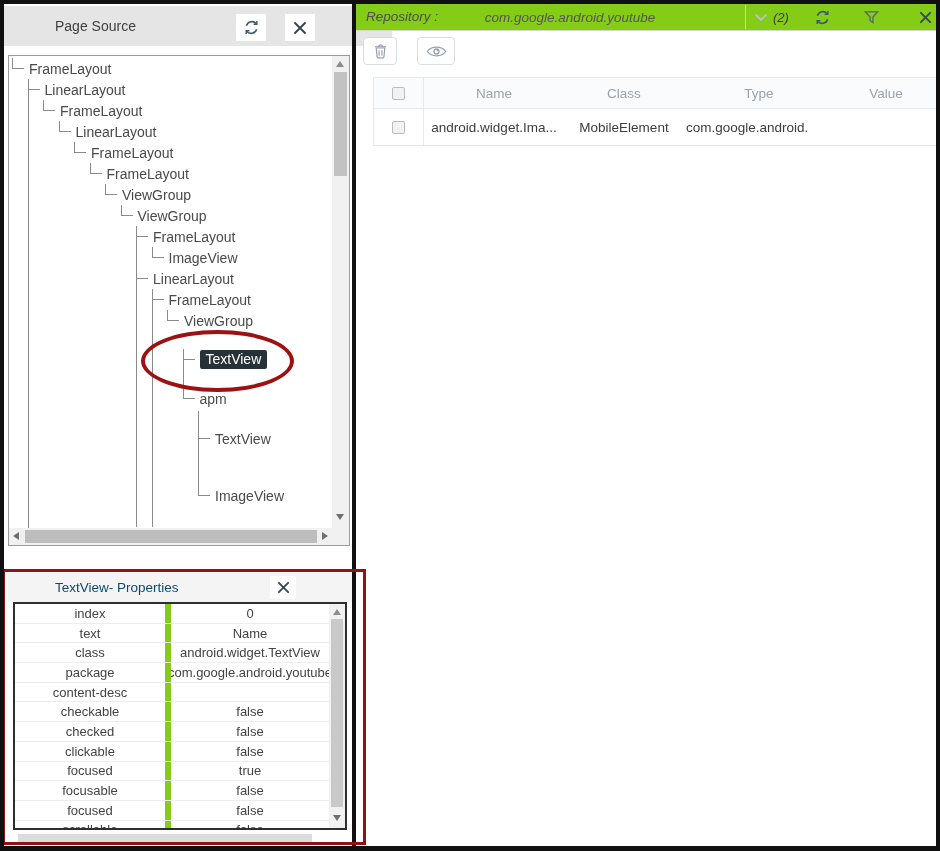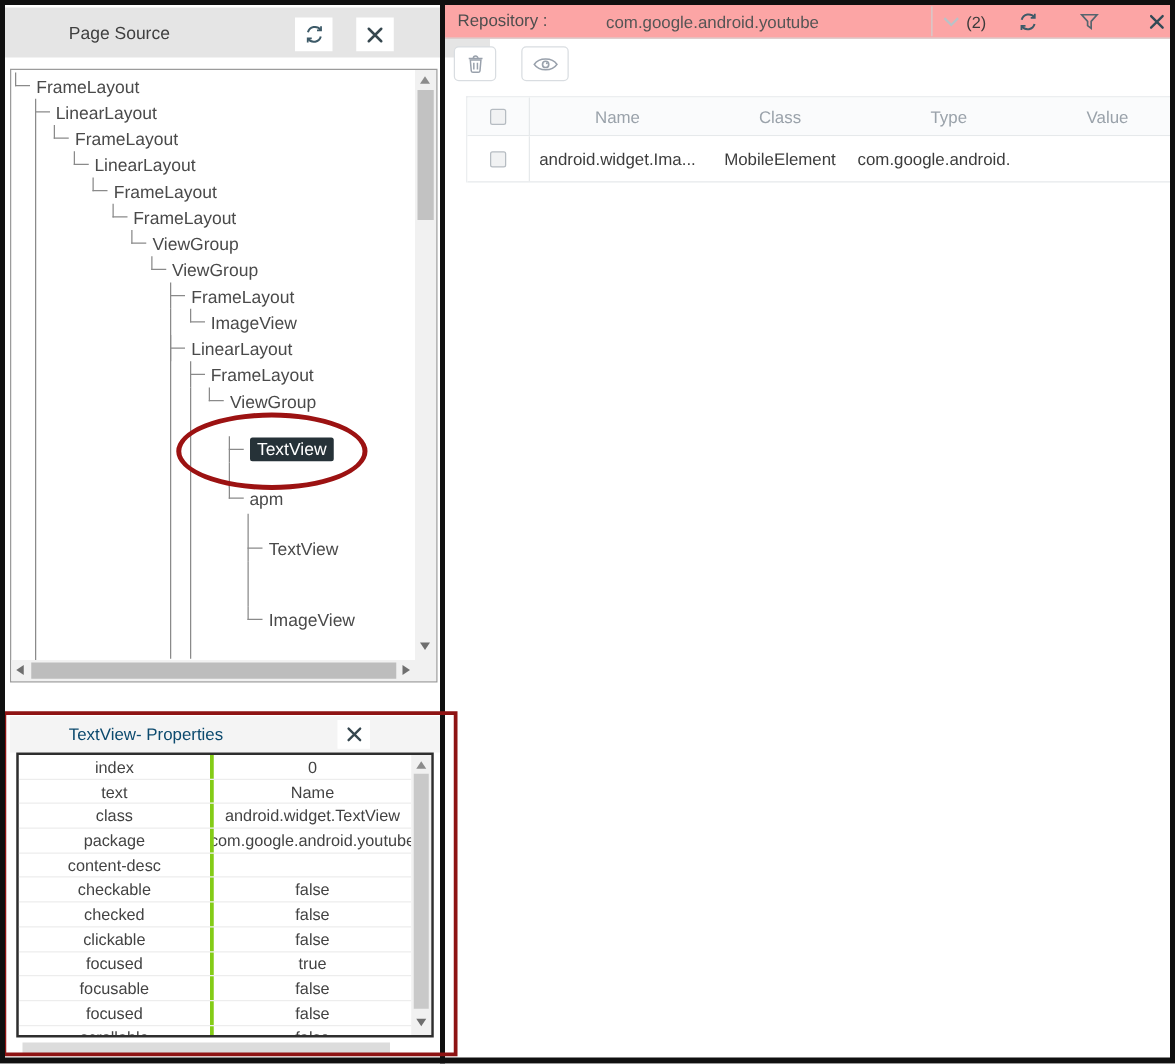--- a/index.html
+++ b/index.html
@@ -36,21 +36,21 @@
   .corner { position:absolute; left:323px; top:472px; width:17px; height:17px; background:#f1f1f1; }
   .arrow { position:absolute; width:0; height:0; }
   .a-up { border-left:4px solid transparent; border-right:4px solid transparent; border-bottom:6px solid #8c8c8c; }
   .a-down { border-left:4px solid transparent; border-right:4px solid transparent; border-top:6px solid #6f6f6f; }
   .a-left { border-top:4px solid transparent; border-bottom:4px solid transparent; border-right:6px solid #6f6f6f; }
   .a-right { border-top:4px solid transparent; border-bottom:4px solid transparent; border-left:6px solid #6f6f6f; }
 
   .divider { position:absolute; left:352px; top:0; width:4px; height:851px; background:#101010; z-index:20; }
 
   
-  .repo-bar { position:absolute; left:356px; top:3px; width:581px; height:28px; background:#fca5a5; border-bottom:1px solid #d5d5d5; }
+  .repo-bar { position:absolute; left:356px; top:3px; width:581px; height:28px; background:#84cc16; border-bottom:1px solid #d5d5d5;font-style:italic; }
   .repo-label { position:absolute; left:10px; top:6px; font-size:13.5px; color:#4e4e4e; }
   .repo-value { position:absolute; left:84px; top:7px; width:260px; text-align:center; font-size:13.5px; color:#555; cursor:pointer; }
   .repo-sep { position:absolute; left:389px; top:2px; width:1px; height:24px; background:#cfcfcf; }
   .repo-ic { position:absolute; top:4px; background:none; border:none; cursor:pointer; display:flex; align-items:center; justify-content:center; width:22px; height:20px; }
   .ic-chevron { left:394px; color:#b9c2c7; }
   .repo-count { position:absolute; left:417px; top:7px; font-size:13px; color:#3a3a3a; }
   .ic-refresh { left:455px; color:#3d5a68; }
   .ic-filter { left:504px; color:#55656e; }
   .ic-close { left:558px; color:#324a56; }
 
@@ -69,21 +69,21 @@
 
   
   .red-rect { position:absolute; left:2px; top:569px; width:364px; height:276px; border:3px solid #8e1313; z-index:40; pointer-events:none; }
   .pp-header { position:absolute; left:8px; top:573px; width:344px; height:29px; background:#f4f4f4; z-index:30; }
   .pp-title { position:absolute; left:47px; top:7px; font-size:13.5px; color:#0c4a6e; }
   .pp-close { position:absolute; left:262px; top:3px; width:26px; height:23px; background:#fff; border:none; color:#36474f; display:flex; align-items:center; justify-content:center; cursor:pointer; }
   .pp-table { position:absolute; left:13px; top:602px; width:334px; height:228px; background:#fff; border:2px solid #2e2e2e; overflow:hidden; z-index:30; }
   #props-rows { position:absolute; left:0; top:0; width:314px; }
   .prow { display:grid; grid-template-columns:156px 1fr; height:19.7px; border-bottom:1px solid #ededed; font-size:13px; color:#434343; }
   .pcell { display:flex; align-items:center; justify-content:center; overflow:hidden; white-space:nowrap; }
-  .pcell.key { border-right:3px solid #84cc16; }
+  .pcell.key { border-right:6px solid #84cc16; }
   .pp-vscroll { position:absolute; right:0; top:0; width:16px; height:224px; background:#f1f1f1; }
   .pp-vthumb { position:absolute; left:2px; top:15px; width:12px; height:188px; background:#c9c9c9; }
   .pp-hstrip { position:absolute; left:18px; top:834px; width:294px; height:9px; background:#dcdcdc; z-index:30; }
 
   svg { display:block; }
 </style>
 </head>
 <body>
 
 <div class="stage">

